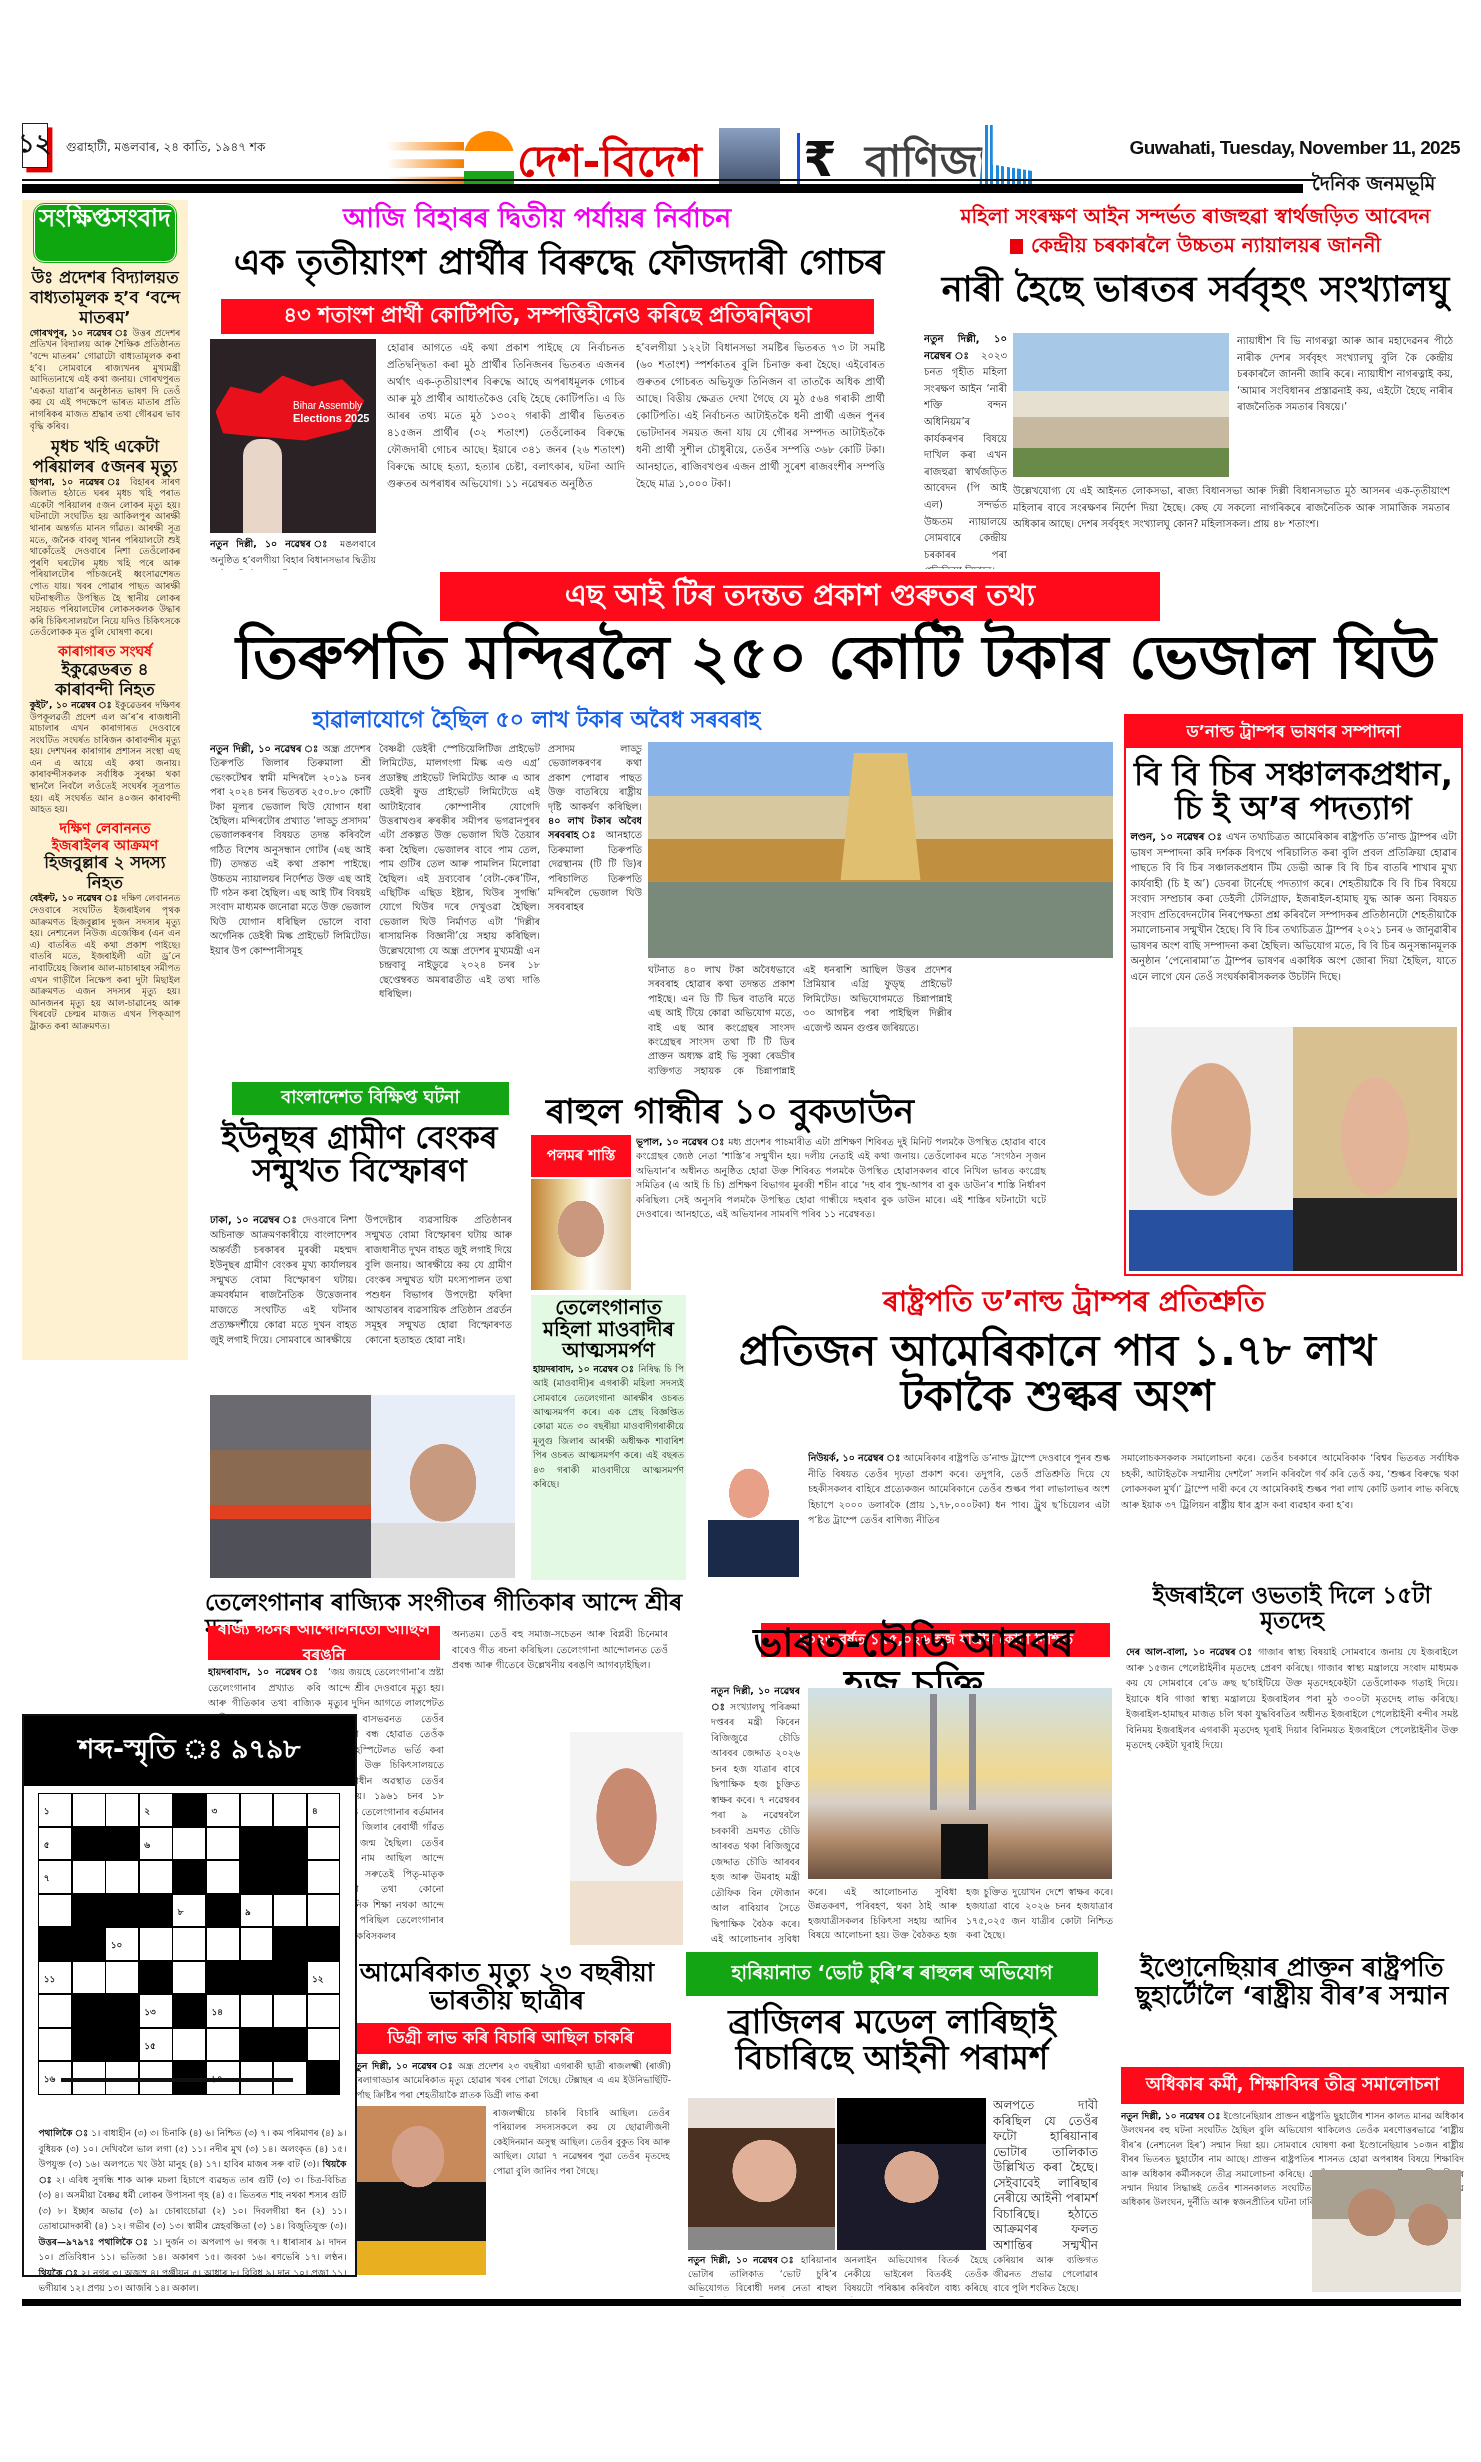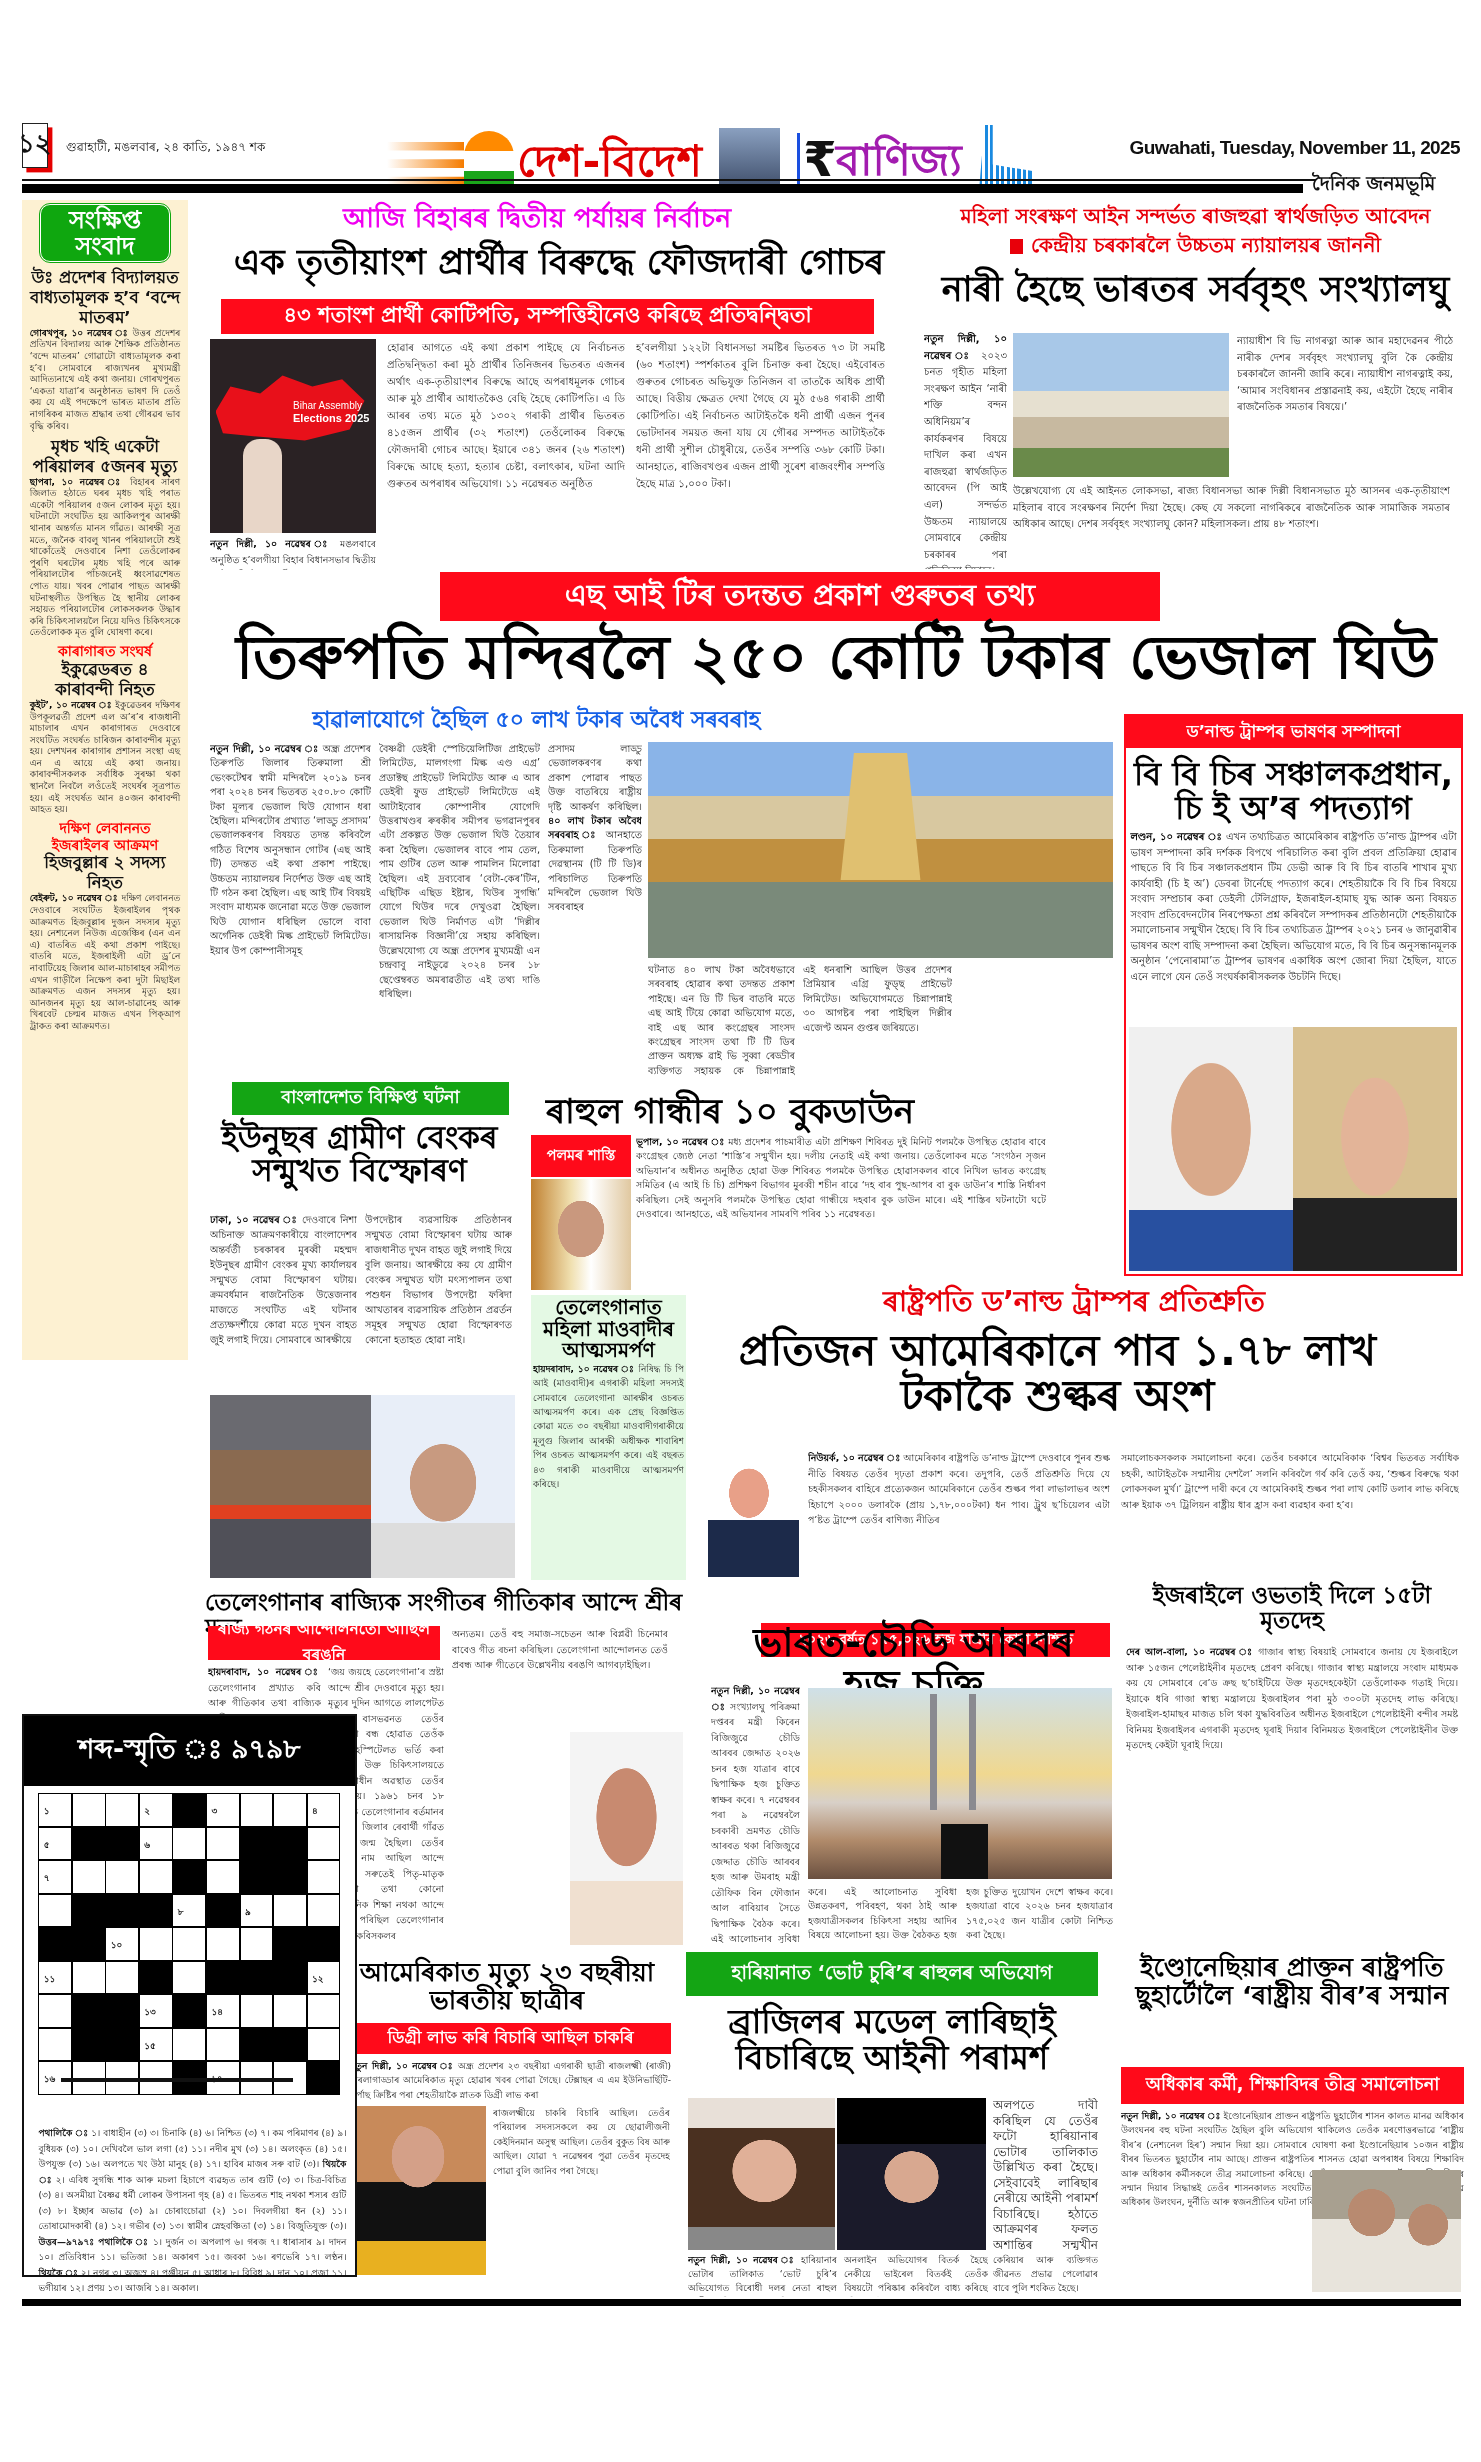--- a/index.html
+++ b/index.html
@@ -11,21 +11,21 @@
   .hl { font-family: "DejaVu Sans", sans-serif; font-weight: bold; text-align: center; color: #000; line-height: 1.08; }
   .redbar { background: #ff0a1a; color: #fff; text-align: center; font-weight: bold; display: flex; align-items: center; justify-content: center; }
   .greenbar { background: #14a514; color: #fff; text-align: center; font-weight: bold; display: flex; align-items: center; justify-content: center; }
   .photo { overflow: hidden; }
   
   .pageno { left: 22px; top: 123px; width: 25.5px; height: 45px; border: 1.1px solid #222; background: #fff; font-size: 25.5px; font-weight: bold; display: flex; align-items: center; justify-content: center; box-shadow: 4.4px 4.4px 0 #e50000; }
   .rule-thin { left: 22px; right: 22px; height: 1.7px; background: #111; }
   .rule-thick { height: 8.9px; background: #000; }
   
   .sidebar { left: 22px; top: 200px; width: 166px; height: 1160px; background: #fdf1d2; padding: 0 7.7px; }
-  .sb-badge { width: 130px; height: 58px; margin: 4.4px auto 5.5px; background: #0fa70f; border-radius: 10px; border: 1.7px solid #fff; outline: 1.7px solid #0fa70f; color: #fff; font-size: 24px; font-weight: bold; line-height: 26.6px; text-align: center; display: flex; flex-direction: column; justify-content: center; }
+  .sb-badge { width: 142px; height: 58px; margin: 4.4px auto 5.5px; background: #0fa70f; border-radius: 10px; border: 1.7px solid #fff; outline: 1.7px solid #0fa70f; color: #fff; font-size: 24px; font-weight: bold; line-height: 26.6px; text-align: center; display: flex; flex-direction: row; justify-content: center; }
   .sb-h { font-size: 16.6px; font-weight: bold; text-align: center; line-height: 20px; color: #111; }
   .sb-k { font-size: 14px; font-weight: bold; text-align: center; line-height: 16.6px; color: #ff0000; }
   .sb-t { font-size: 9px; line-height: 11.6px; text-align: justify; color: #222; margin-bottom: 4.4px; }
   .sb-t b { color: #000; }
   
   .cw-box { left: 22px; top: 1714px; width: 335px; height: 563px; border: 2.2px solid #111; background: #fff; }
   .cw-title { height: 70px; background: #000; color: #fff; font-size: 26.6px; font-weight: bold; display: flex; align-items: center; justify-content: center; }
   .cw-grid { position: absolute; left: 14.4px; top: 77px; width: 302px; height: 302px; display: grid; grid-template-columns: repeat(9, 1fr); grid-template-rows: repeat(9, 1fr); gap: 1.7px; background: #000; border: 1.7px solid #000; }
   .cw-cell { background: #fff; position: relative; font-size: 8.9px; font-weight: bold; }
   .cw-cell.blk { background: #000; }
@@ -38,21 +38,21 @@
 
 <div class="abs pageno">১২</div>
 <div class="abs" style="left:66px;top:138px;font-size:12px;">গুৱাহাটী, মঙলবাৰ, ২৪ কাতি, ১৯৪৭ শক</div>
 
 <div class="abs" style="left:387px;top:125px;width:720px;height:66px;">
   <div class="abs" style="left:0;top:16.6px;width:77px;height:44px;background:linear-gradient(90deg,#fff,#f57c00);clip-path:polygon(0 0,100% 0,100% 20%,0 20%,0 40%,100% 40%,100% 60%,0 60%,0 80%,100% 80%,100% 100%,0 100%);"></div>
   <div class="abs" style="left:77px;top:5.5px;width:50px;height:61px;border-radius:25px 25px 0 0;background:linear-gradient(180deg,#ff8a00 0 33%,#fff 33% 66%,#1aa51a 66%);"></div>
   <div class="abs" style="left:130px;top:11px;font-size:43px;font-weight:bold;color:#e00000;line-height:50px;">দেশ-বিদেশ</div>
   <div class="abs photo" style="left:332px;top:2.8px;width:61px;height:64px;background:linear-gradient(180deg,#8aa0c0,#3b4a66);"></div>
   <div class="abs" style="left:410px;top:8.3px;font-size:48px;font-weight:bold;color:#111;border-left:3.3px solid #1a4fe0;padding-left:3.3px;line-height:53px;">₹</div>
-  <div class="abs" style="left:449px;top:11px;font-size:43px;font-weight:bold;color:#a21caf;line-height:50px;font-family:Liberation Serif, serif;">বাণিজ্য</div>
+  <div class="abs" style="left:478px;top:11px;font-size:43px;font-weight:bold;color:#404040;line-height:50px;">বাণিজ্য</div>
   <div class="abs" style="left:592px;top:0;width:55px;height:66px;background:repeating-linear-gradient(90deg,#1a8ae0 0 3.3px,#fff 3.3px 5.5px);clip-path:polygon(0 100%,10% 0,25% 0,25% 60%,100% 70%,100% 100%);"></div>
 </div>
 
 <div class="abs" style="right:22px;top:137px;font-family:'Liberation Sans',sans-serif;font-size:19px;font-weight:bold;letter-spacing:-0.6px;">Guwahati, Tuesday, November 11, 2025</div>
 <div class="abs rule-thin" style="top:179px;right:166px;"></div>
 <div class="abs rule-thick" style="left:22px;top:184px;width:1281px;"></div>
 <div class="abs" style="left:1312px;top:169px;font-size:19px;font-weight:bold;">দৈনিক জনমভূমি</div>
 
 <div class="abs sidebar">
   <div class="sb-badge">

